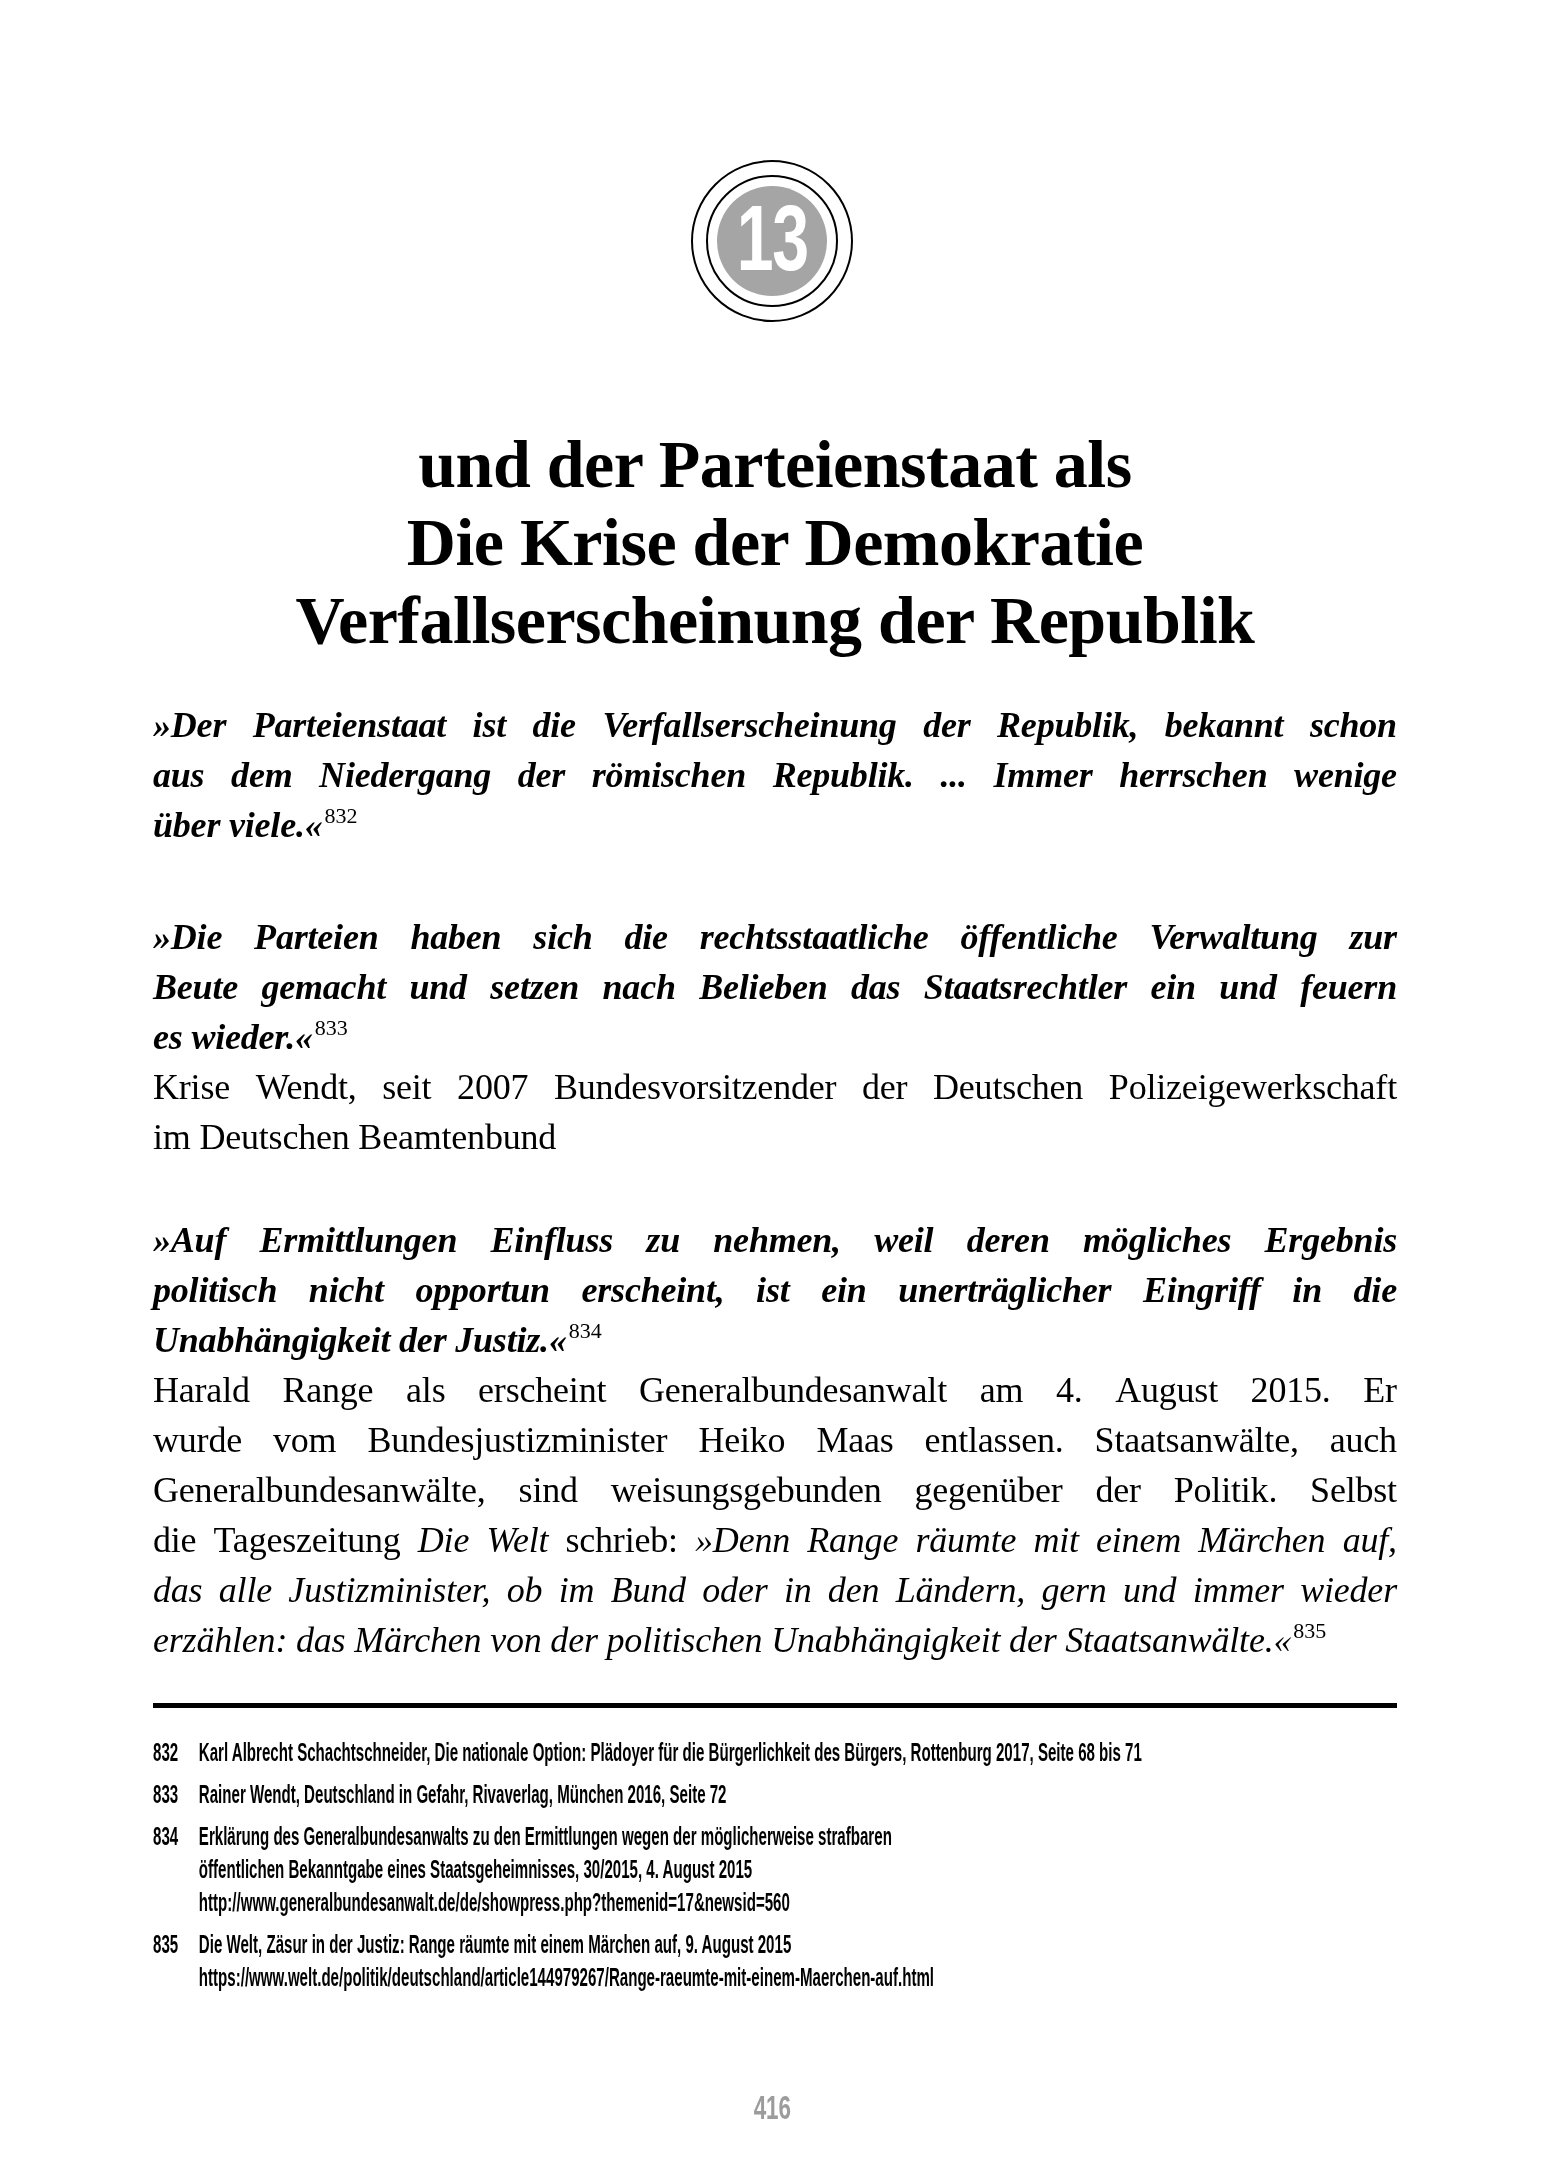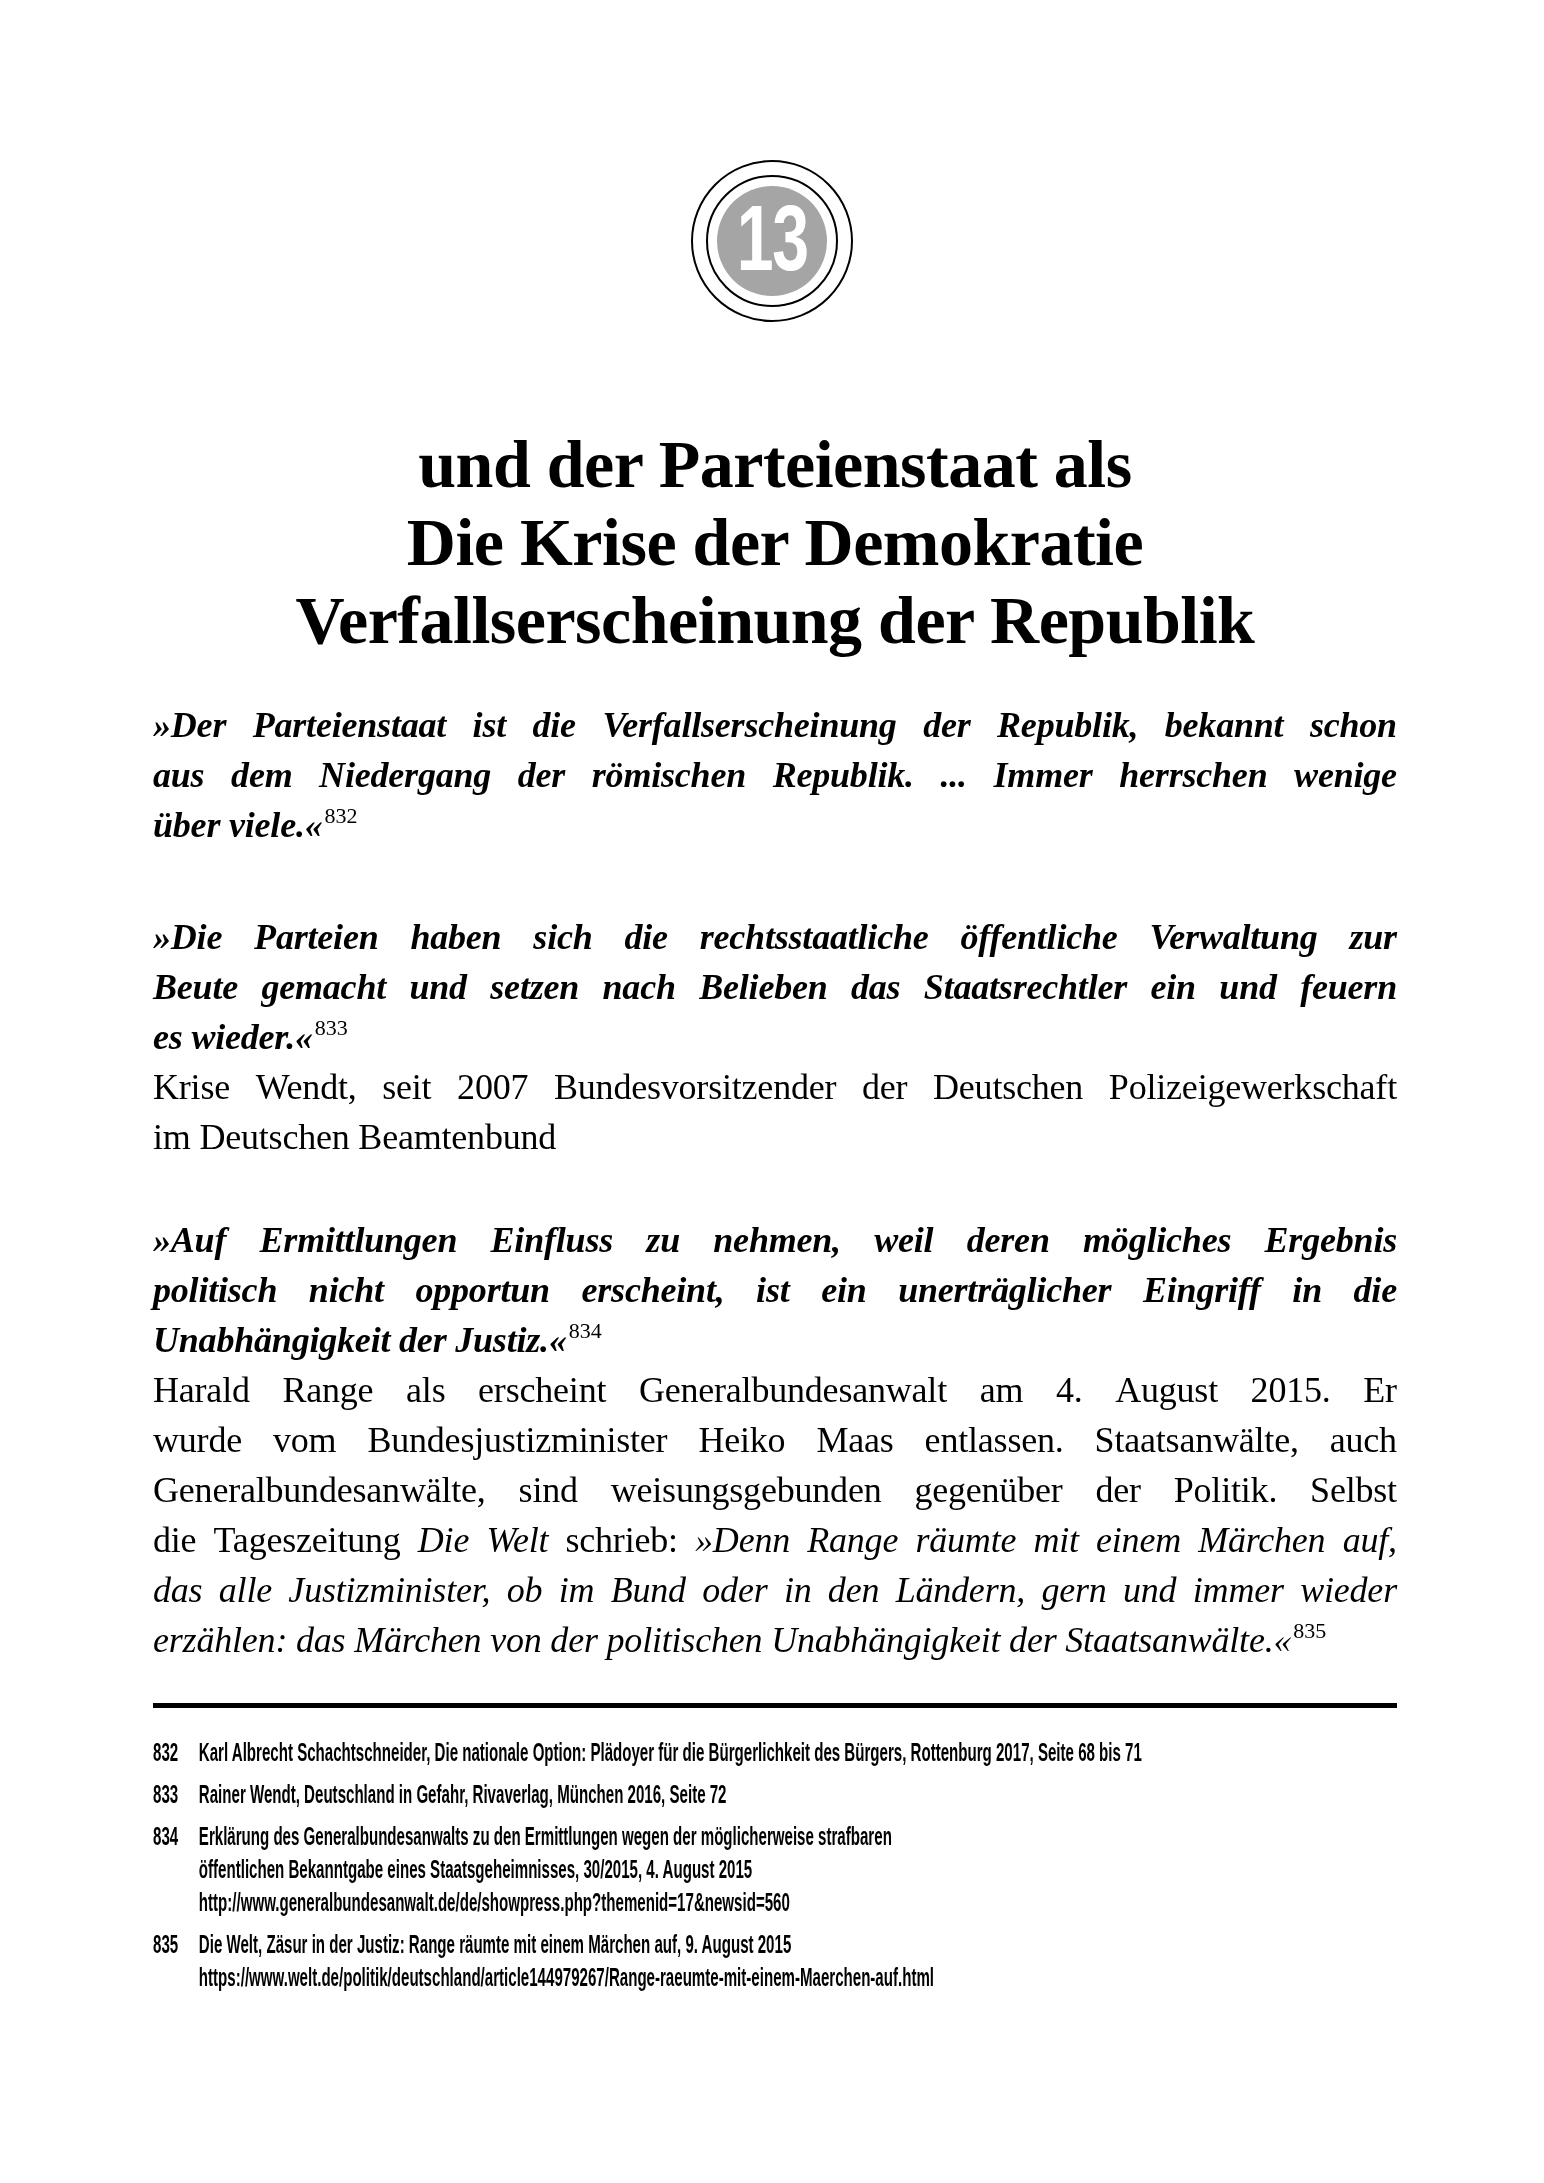--- a/index.html
+++ b/index.html
@@ -310,14 +310,17 @@
           <div class="fn-num">835</div>
           <div class="fn-lines">
             <div>Die Welt, Zäsur in der Justiz: Range räumte mit einem Märchen auf, 9. August 2015</div>
             <div>https://www.welt.de/politik/deutschland/article144979267/Range-raeumte-mit-einem-Maerchen-auf.html</div>
           </div>
         </div>
       </div>
 
   </div>
 
+  <div class="page-number-wrap">
+    <span class="page-number">416</span>
+  </div>
 
 </div>
 
 </body></html>

